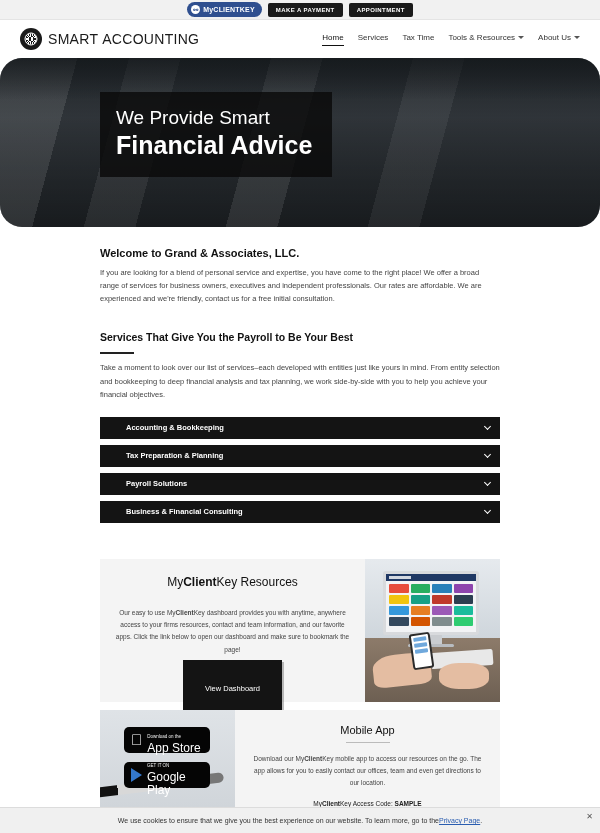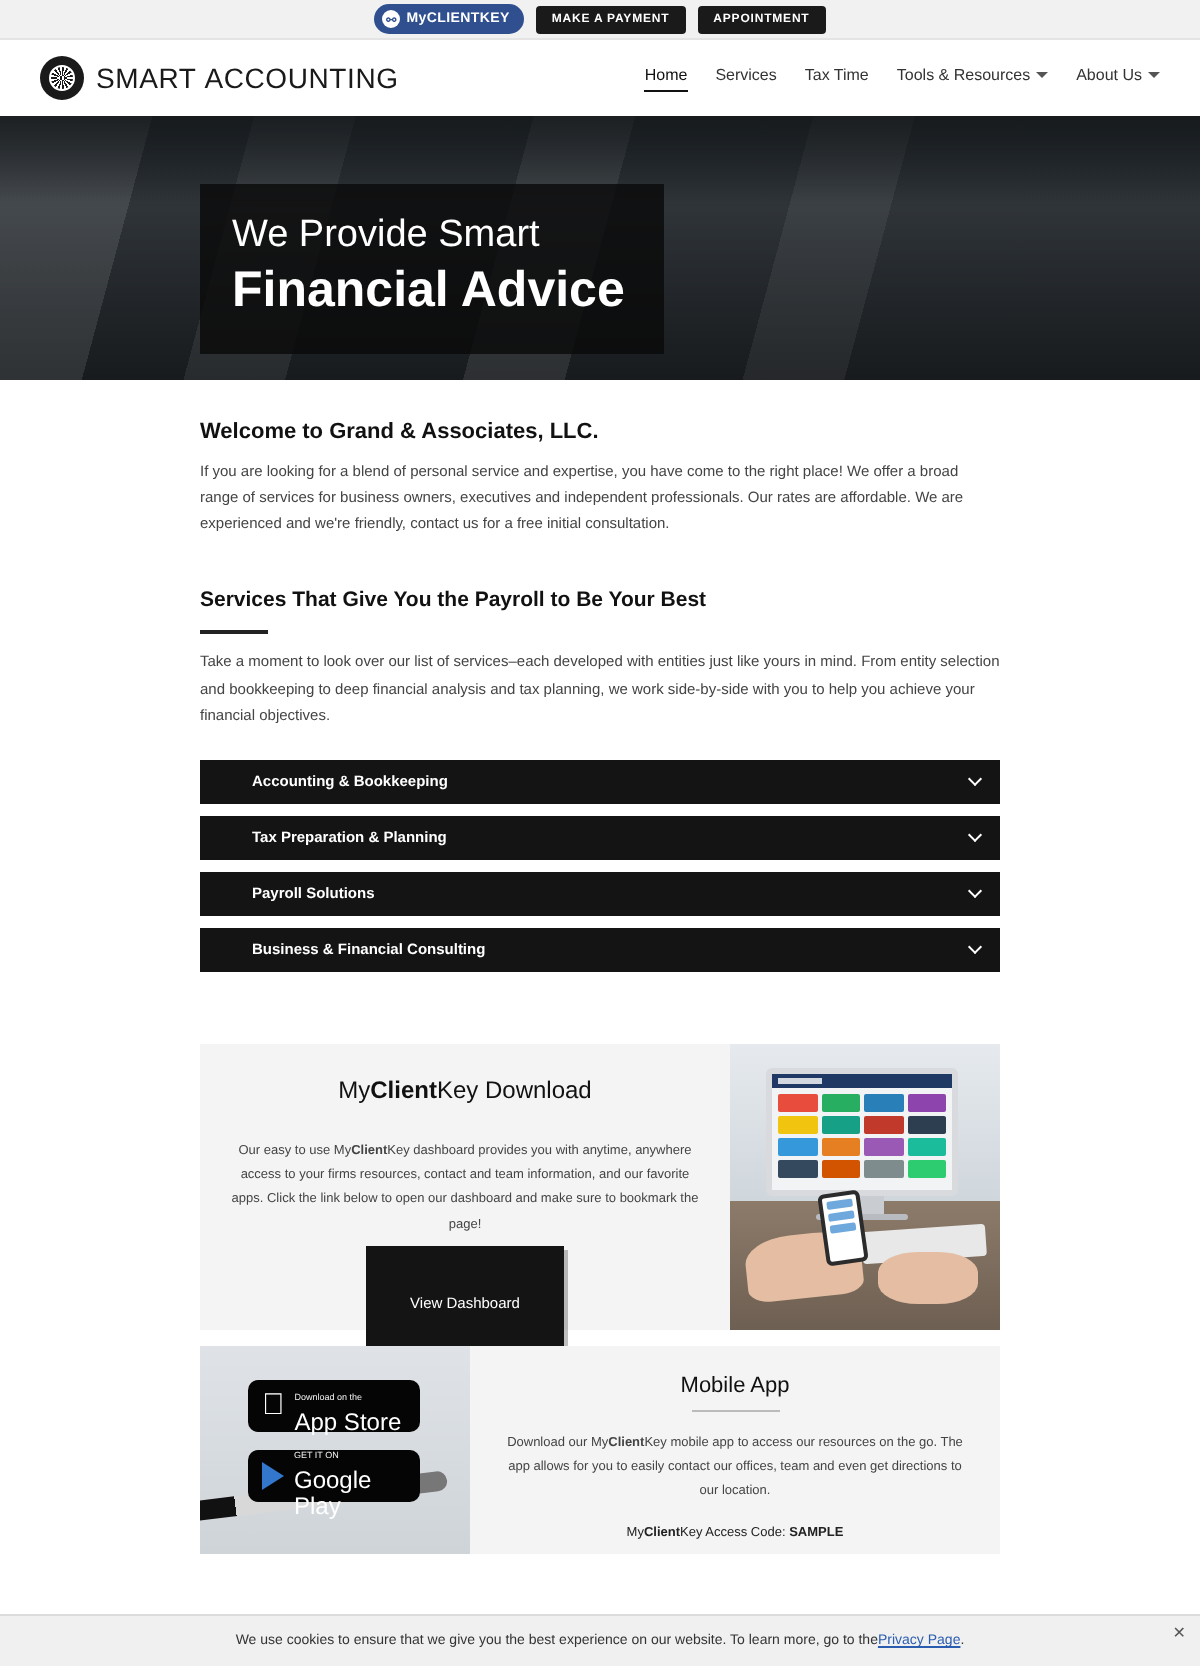--- a/index.html
+++ b/index.html
@@ -57,22 +57,23 @@
     padding-bottom: 3px; display:flex; align-items:center; gap:3px;
   }
   .nav-item.active { color:#111;justify-content:flex-end; }
   .nav-item.active::after {
     content:""; position:absolute; left:0; right:0; bottom:-1px; height:1px; background:#111;
   }
   .caret { width:0; height:0; border-left:3px solid transparent; border-right:3px solid transparent; border-top:3px solid #555; }
 
   
   .hero {
-    height: 132px; position: relative; overflow: hidden;
+    height: 169px; position: relative; overflow: hidden;
     background: linear-gradient(180deg,#1f2428 0%, #3a4046 35%, #2b3136 100%);
+    border-radius: 22px;
   }
   .hero::before {
     content:""; position:absolute; inset:0;
     background:
       linear-gradient(105deg, rgba(255,255,255,.10) 0 12%, rgba(0,0,0,0) 12% 20%, rgba(255,255,255,.07) 20% 28%, rgba(0,0,0,0) 28% 42%, rgba(255,255,255,.09) 42% 50%, rgba(0,0,0,0) 50% 64%, rgba(255,255,255,.06) 64% 72%, rgba(0,0,0,0) 72%),
       linear-gradient(0deg, rgba(0,0,0,.45), rgba(0,0,0,.05));
   }
   .hero::after {
     content:""; position:absolute; left:0; right:0; top:0; height:42px;
     background: linear-gradient(180deg, rgba(20,24,27,.75), rgba(20,24,27,0));
@@ -253,21 +254,21 @@
       </div>
       <div class="acc-row">
         <span>Business &amp; Financial Consulting</span>
         <span class="chev"></span>
       </div>
     </div>
 
     <div class="panel">
       <div class="panel-left">
         <div class="panel-title">
-          <span>My</span><span class="bold">Client</span><span>Key Download</span>
+          <span>My</span><span class="bold">Client</span><span>Key Resources</span>
         </div>
         <div class="panel-underline"></div>
         <div class="panel-text">
           <span>Our easy to use My</span><span class="bold">Client</span><span>Key dashboard provides you with anytime, anywhere access to your firms resources, contact and team information, and our favorite apps.  Click the link below to open our dashboard and make sure to bookmark the page!</span>
         </div>
         <button class="view-btn">View Dashboard</button>
       </div>
       <div class="panel-right">
         <div class="pr-desk"></div>
         <div class="stand2"></div>

